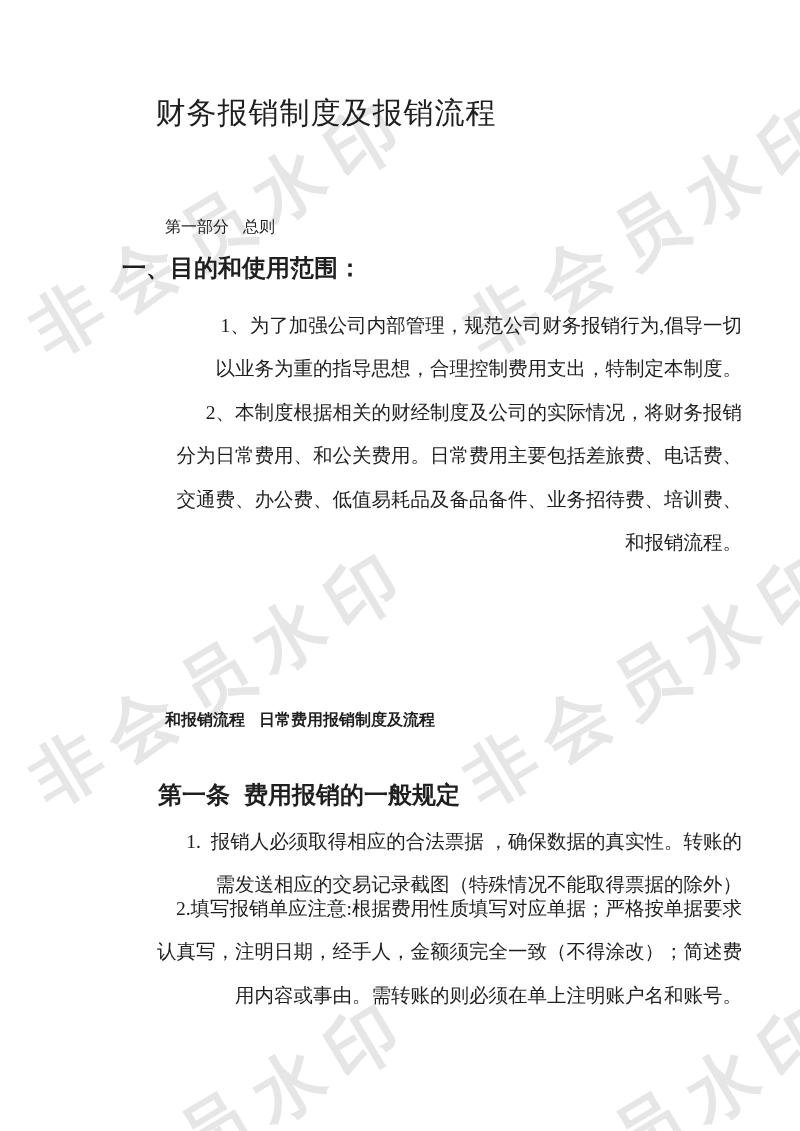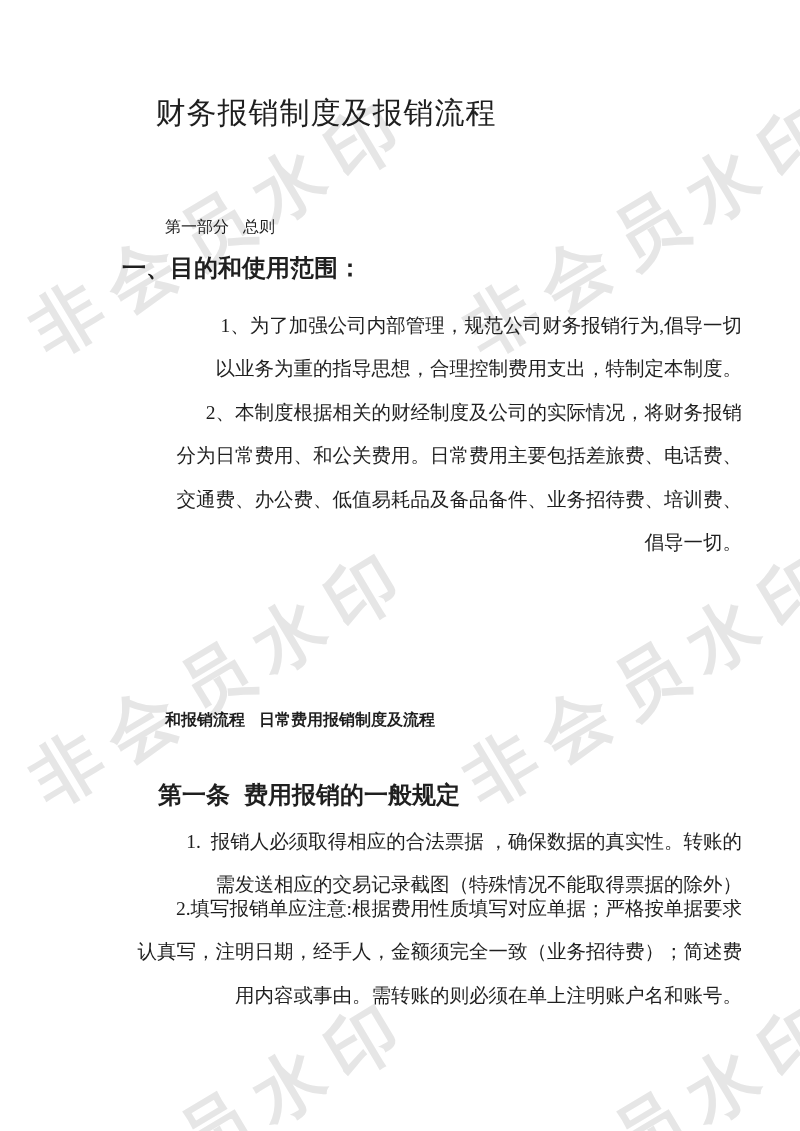--- a/index.html
+++ b/index.html
@@ -110,34 +110,34 @@
     <div class="part-heading h1">第一部分 总则</div>
 
     <div class="sub-heading s1">一、目的和使用范围：</div>
 
     <div class="body-block a">
       <div class="line ind-a">1、为了加强公司内部管理，规范公司财务报销行为,倡导一切</div>
       <div class="line">以业务为重的指导思想，合理控制费用支出，特制定本制度。</div>
       <div class="line ind-b">2、本制度根据相关的财经制度及公司的实际情况，将财务报销</div>
       <div class="line">分为日常费用、和公关费用。日常费用主要包括差旅费、电话费、</div>
       <div class="line">交通费、办公费、低值易耗品及备品备件、业务招待费、培训费、</div>
-      <div class="line">倡导一切。</div>
+      <div class="line">和报销流程。</div>
     </div>
 
     <div class="part-heading h2">和报销流程 日常费用报销制度及流程</div>
 
     <div class="sub-heading s2">
       <span class="article-label">第一条</span><span class="article-title">费用报销的一般规定</span>
     </div>
 
     <div class="body-block b1">
       <div class="line">1.  报销人必须取得相应的合法票据 ，确保数据的真实性。转账的</div>
       <div class="line">需发送相应的交易记录截图（特殊情况不能取得票据的除外）</div>
     </div>
 
     <div class="body-block b2">
       <div class="line">2.填写报销单应注意:根据费用性质填写对应单据；严格按单据要求</div>
-      <div class="line">认真写，注明日期，经手人，金额须完全一致（业务招待费）；简述费</div>
+      <div class="line">认真写，注明日期，经手人，金额须完全一致（不得涂改）；简述费</div>
       <div class="line">用内容或事由。需转账的则必须在单上注明账户名和账号。</div>
     </div>
 
   </div>
 </div>
 
 </body></html>

